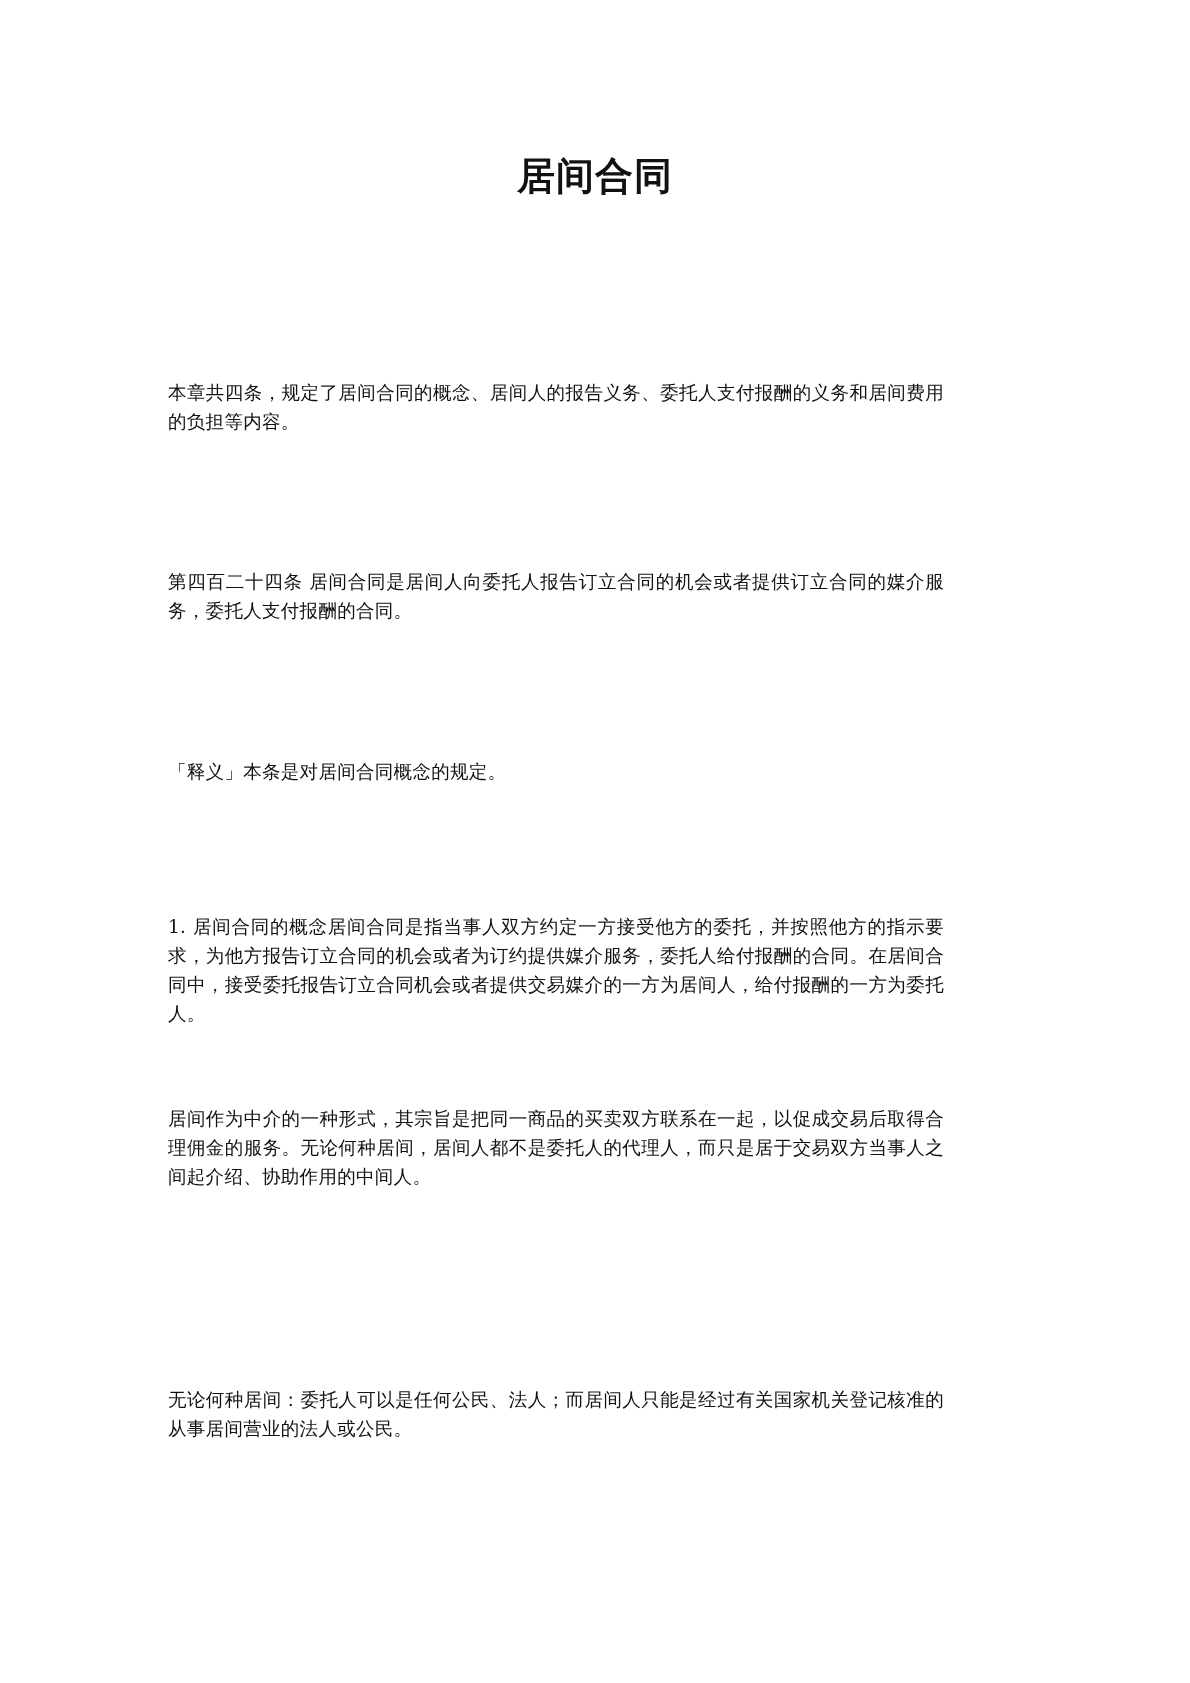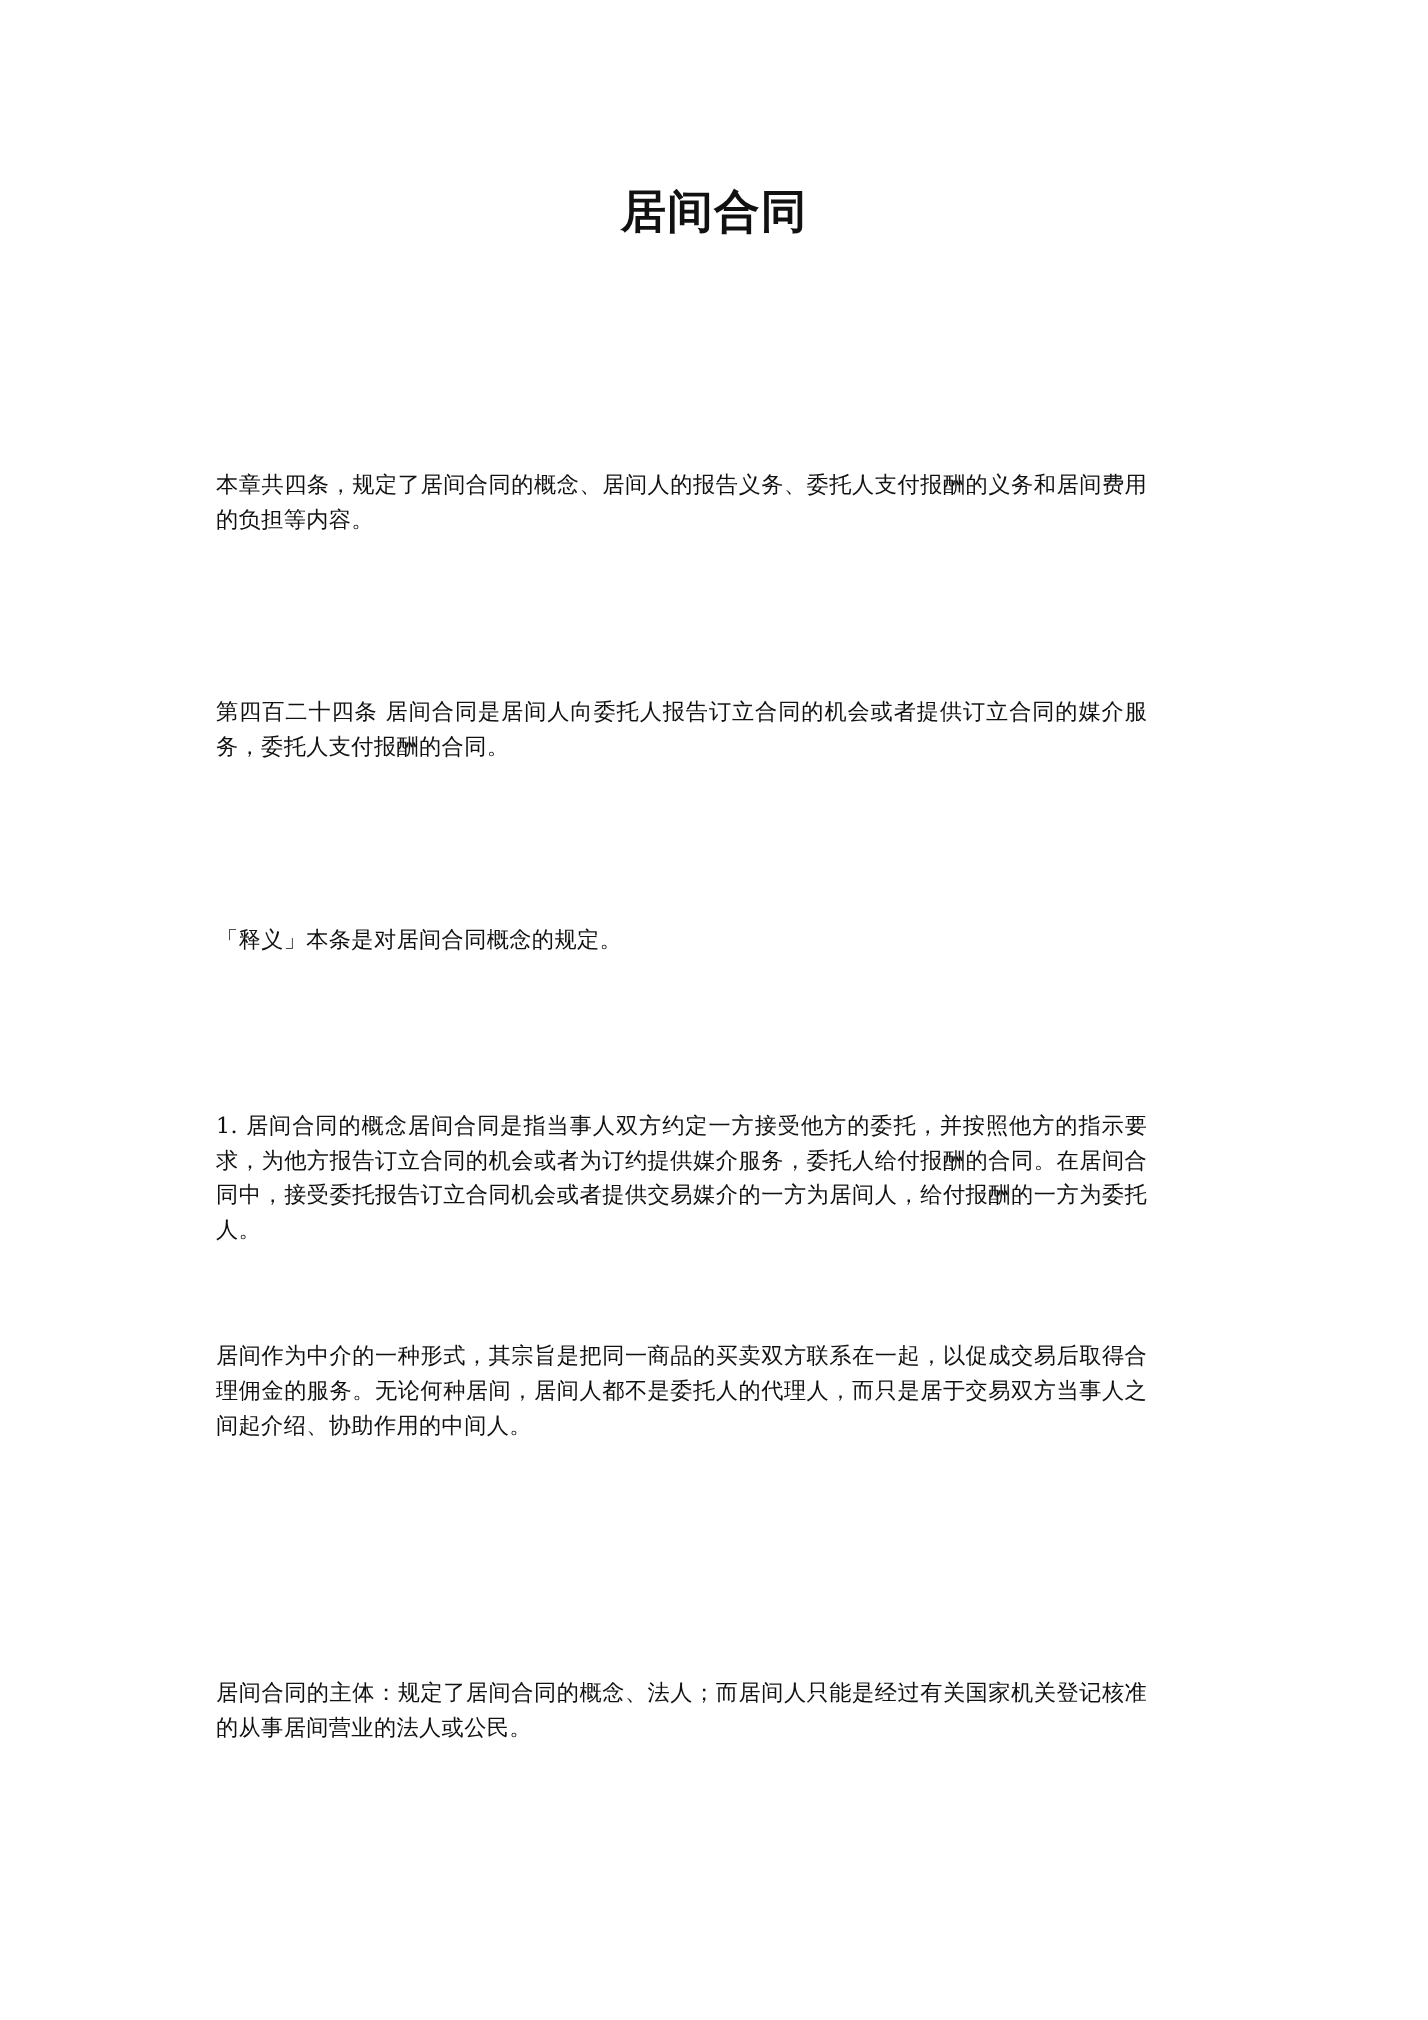--- a/index.html
+++ b/index.html
@@ -35,21 +35,21 @@
       line-height: 52px;
       letter-spacing: 1px;
       margin: 0;
     }
     .para {
       position: absolute;
       left: 168px;
       width: 776px;
       font-size: 18.5px;
       line-height: 29px;
-      margin: 12px;
+      margin: 0;
       text-align: justify;
       letter-spacing: 0.3px;
     }
     #p1 { top: 378px; }
     #p2 { top: 567px; }
     #p3 { top: 757px; }
     #p4 { top: 912px; }
     #p5 { top: 1104px; }
     #p6 { top: 1385px; }
   </style>
@@ -57,14 +57,14 @@
 <body>
 
 <div class="page">
   <h1 class="title">居间合同</h1>
 
   <p class="para" id="p1">本章共四条，规定了居间合同的概念、居间人的报告义务、委托人支付报酬的义务和居间费用的负担等内容。</p>
   <p class="para" id="p2">第四百二十四条 居间合同是居间人向委托人报告订立合同的机会或者提供订立合同的媒介服务，委托人支付报酬的合同。</p>
   <p class="para" id="p3">「释义」本条是对居间合同概念的规定。</p>
   <p class="para" id="p4">1. 居间合同的概念居间合同是指当事人双方约定一方接受他方的委托，并按照他方的指示要求，为他方报告订立合同的机会或者为订约提供媒介服务，委托人给付报酬的合同。在居间合同中，接受委托报告订立合同机会或者提供交易媒介的一方为居间人，给付报酬的一方为委托人。</p>
   <p class="para" id="p5">居间作为中介的一种形式，其宗旨是把同一商品的买卖双方联系在一起，以促成交易后取得合理佣金的服务。无论何种居间，居间人都不是委托人的代理人，而只是居于交易双方当事人之间起介绍、协助作用的中间人。</p>
-  <p class="para" id="p6">居间合同的主体：规定了居间合同的概念、法人；而居间人只能是经过有关国家机关登记核准的从事居间营业的法人或公民。</p>
+  <p class="para" id="p6">无论何种居间：委托人可以是任何公民、法人；而居间人只能是经过有关国家机关登记核准的从事居间营业的法人或公民。</p>
 </div>
 
 </body></html>

